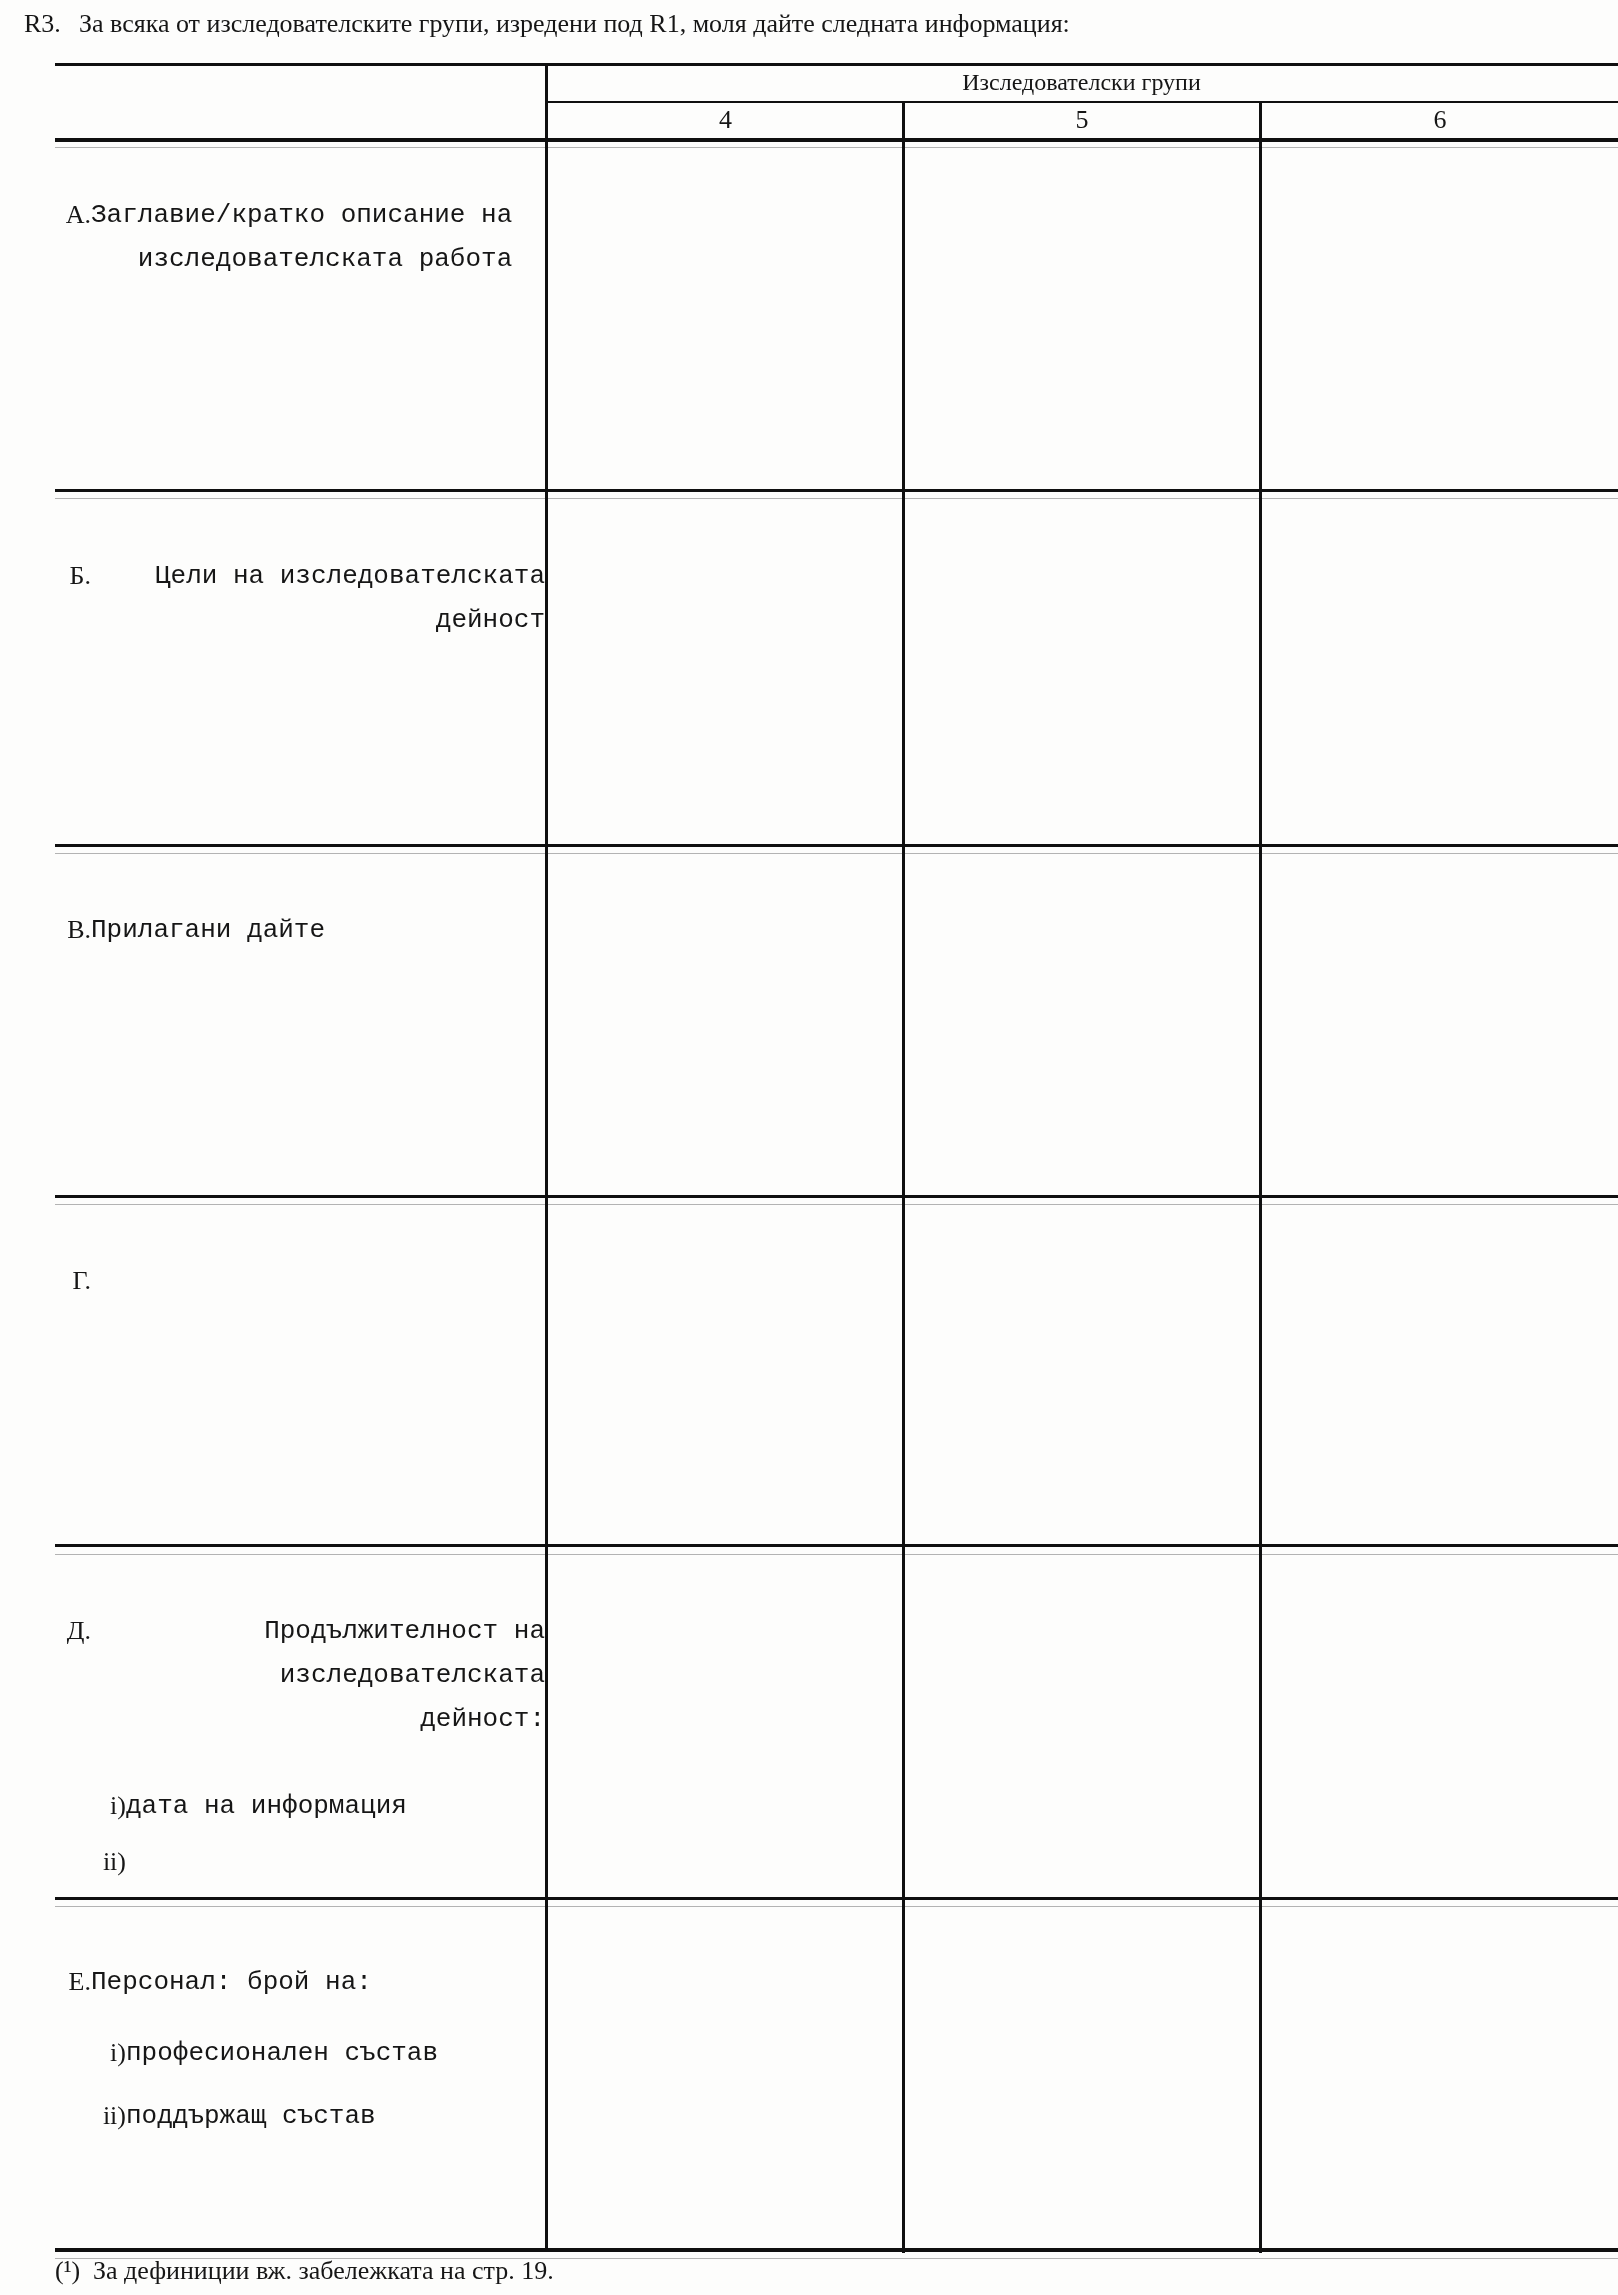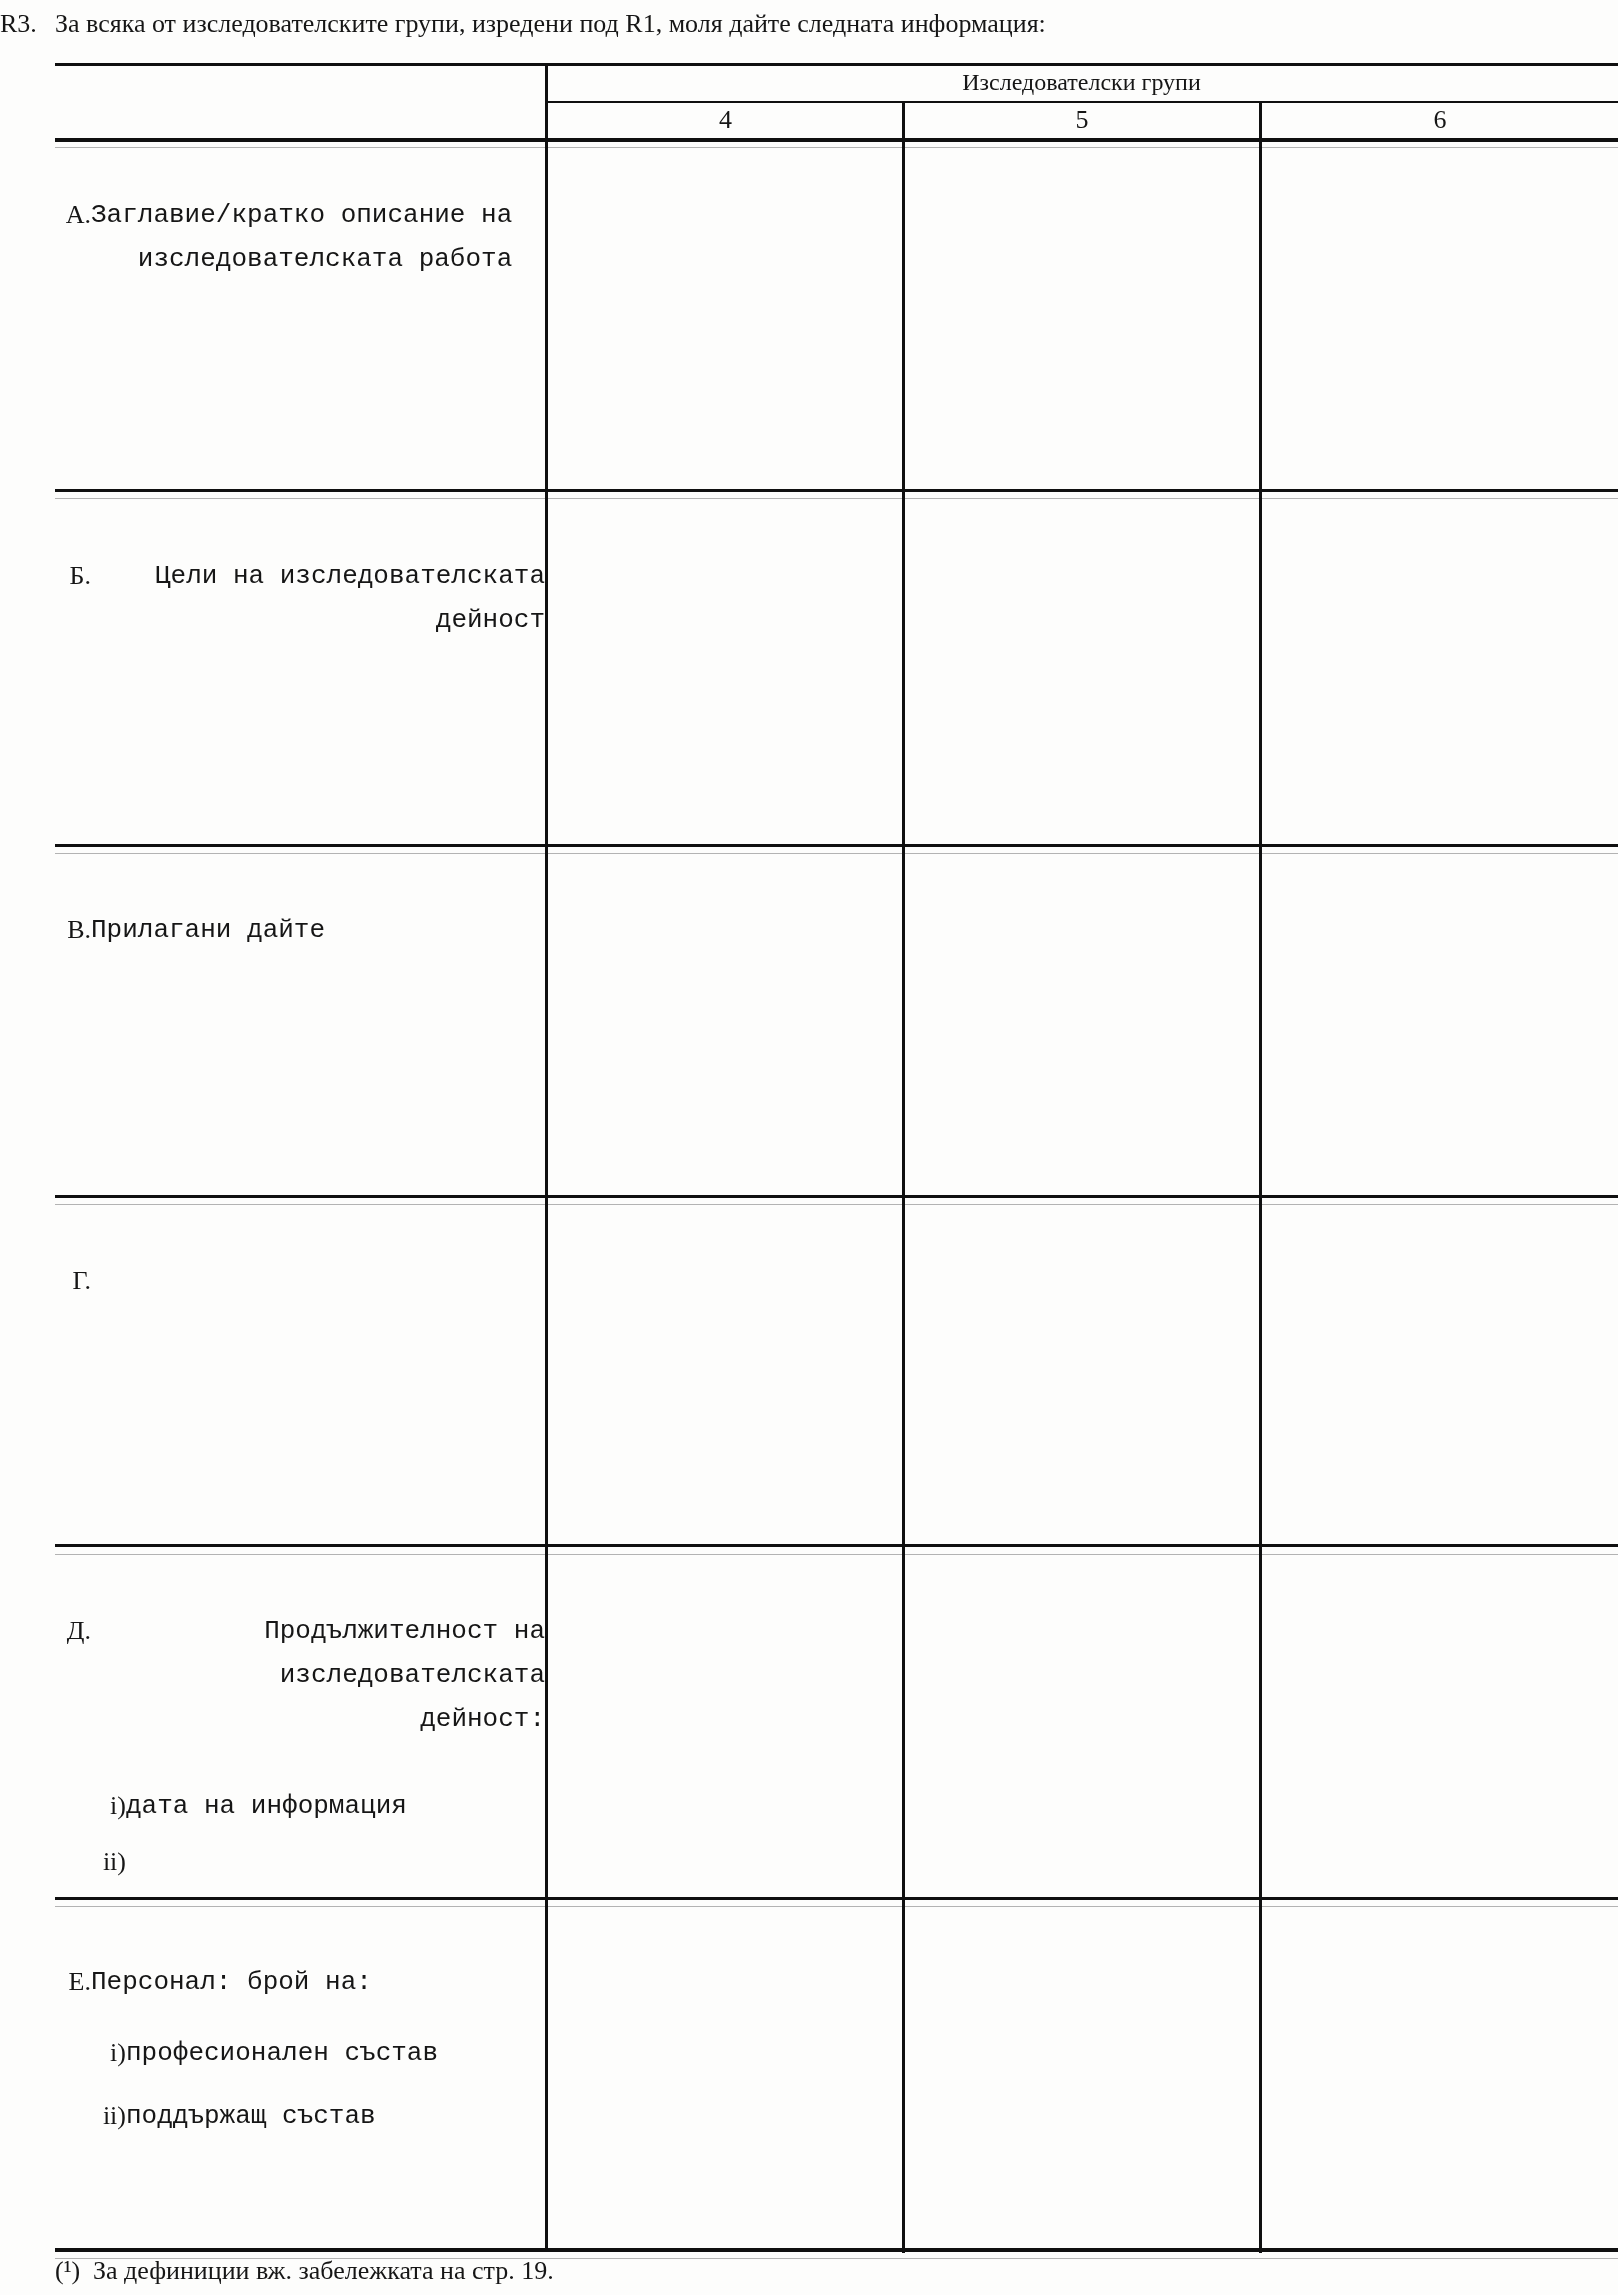--- a/index.html
+++ b/index.html
@@ -19,20 +19,21 @@
 
   
   .title {
     position: absolute;
     left: 0;
     top: 5px;
     width: 1587px;
     display: flex;
     font-size: 26px;
     line-height: 38px;
+    padding-left: 24px;
   }
   .title .qnum {
     flex: 0 0 55px;
   }
 
   
   .table {
     position: absolute;
     left: 55px;
     top: 63px;

